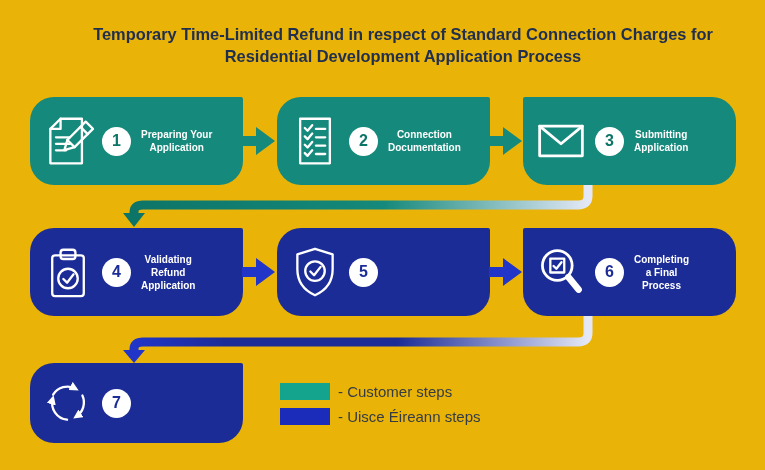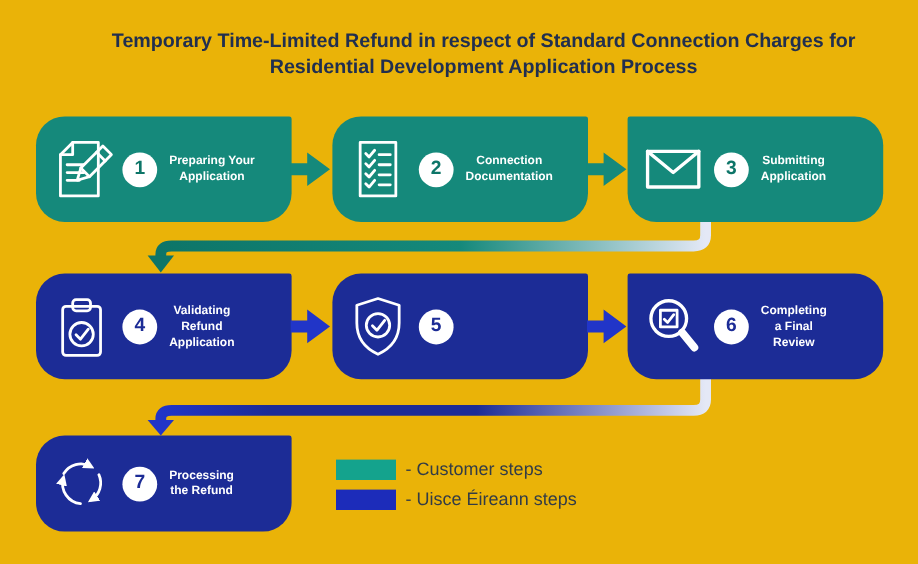--- a/index.html
+++ b/index.html
@@ -158,37 +158,35 @@
   <div class="step uisce r-tl" style="left:523px;top:228px">
     <svg class="icon" viewBox="0 0 56 60">
       <circle cx="24" cy="23" r="16" style="stroke-width:3"></circle>
       <path d="M36,35.5 L47,49" style="stroke-width:7"></path>
       <rect x="16.5" y="15.5" width="15" height="15"></rect>
       <path d="M20,23.5 L23,26.5 L28.5,19.5"></path>
     </svg>
     <div class="num">6</div>
     <div class="label">Completing
 a Final
-Review</div>
+Process</div>
   </div>
 
   <div class="step uisce r-tr" style="left:30px;top:363px;height:80px">
     <svg class="icon" viewBox="0 0 56 60">
       <defs>
         <marker id="ah" viewBox="0 0 10 10" refX="6" refY="5" markerWidth="4" markerHeight="4" orient="auto">
           <path d="M0,0 L10,5 L0,10 Z" style="fill:#fff;stroke:none"></path>
         </marker>
       </defs>
       <path d="M12,21 A18,18 0 0 1 36,14.5" marker-end="url(#ah)"></path>
       <path d="M43.5,22 A18,18 0 0 1 37,44.5" marker-end="url(#ah)"></path>
       <path d="M27,48 A18,18 0 0 1 11.5,25.5" marker-end="url(#ah)"></path>
     </svg>
     <div class="num">7</div>
-    <div class="label">Processing
-the Refund</div>
   </div>
 
   <div class="legend-row" style="left:280px;top:408px">
     <span class="swatch blue"></span>
     <span class="legend-label">- Uisce Éireann steps</span>
   </div>
   <div class="legend-row" style="left:280px;top:383px">
     <span class="swatch teal"></span>
     <span class="legend-label">- Customer steps</span>
   </div>

